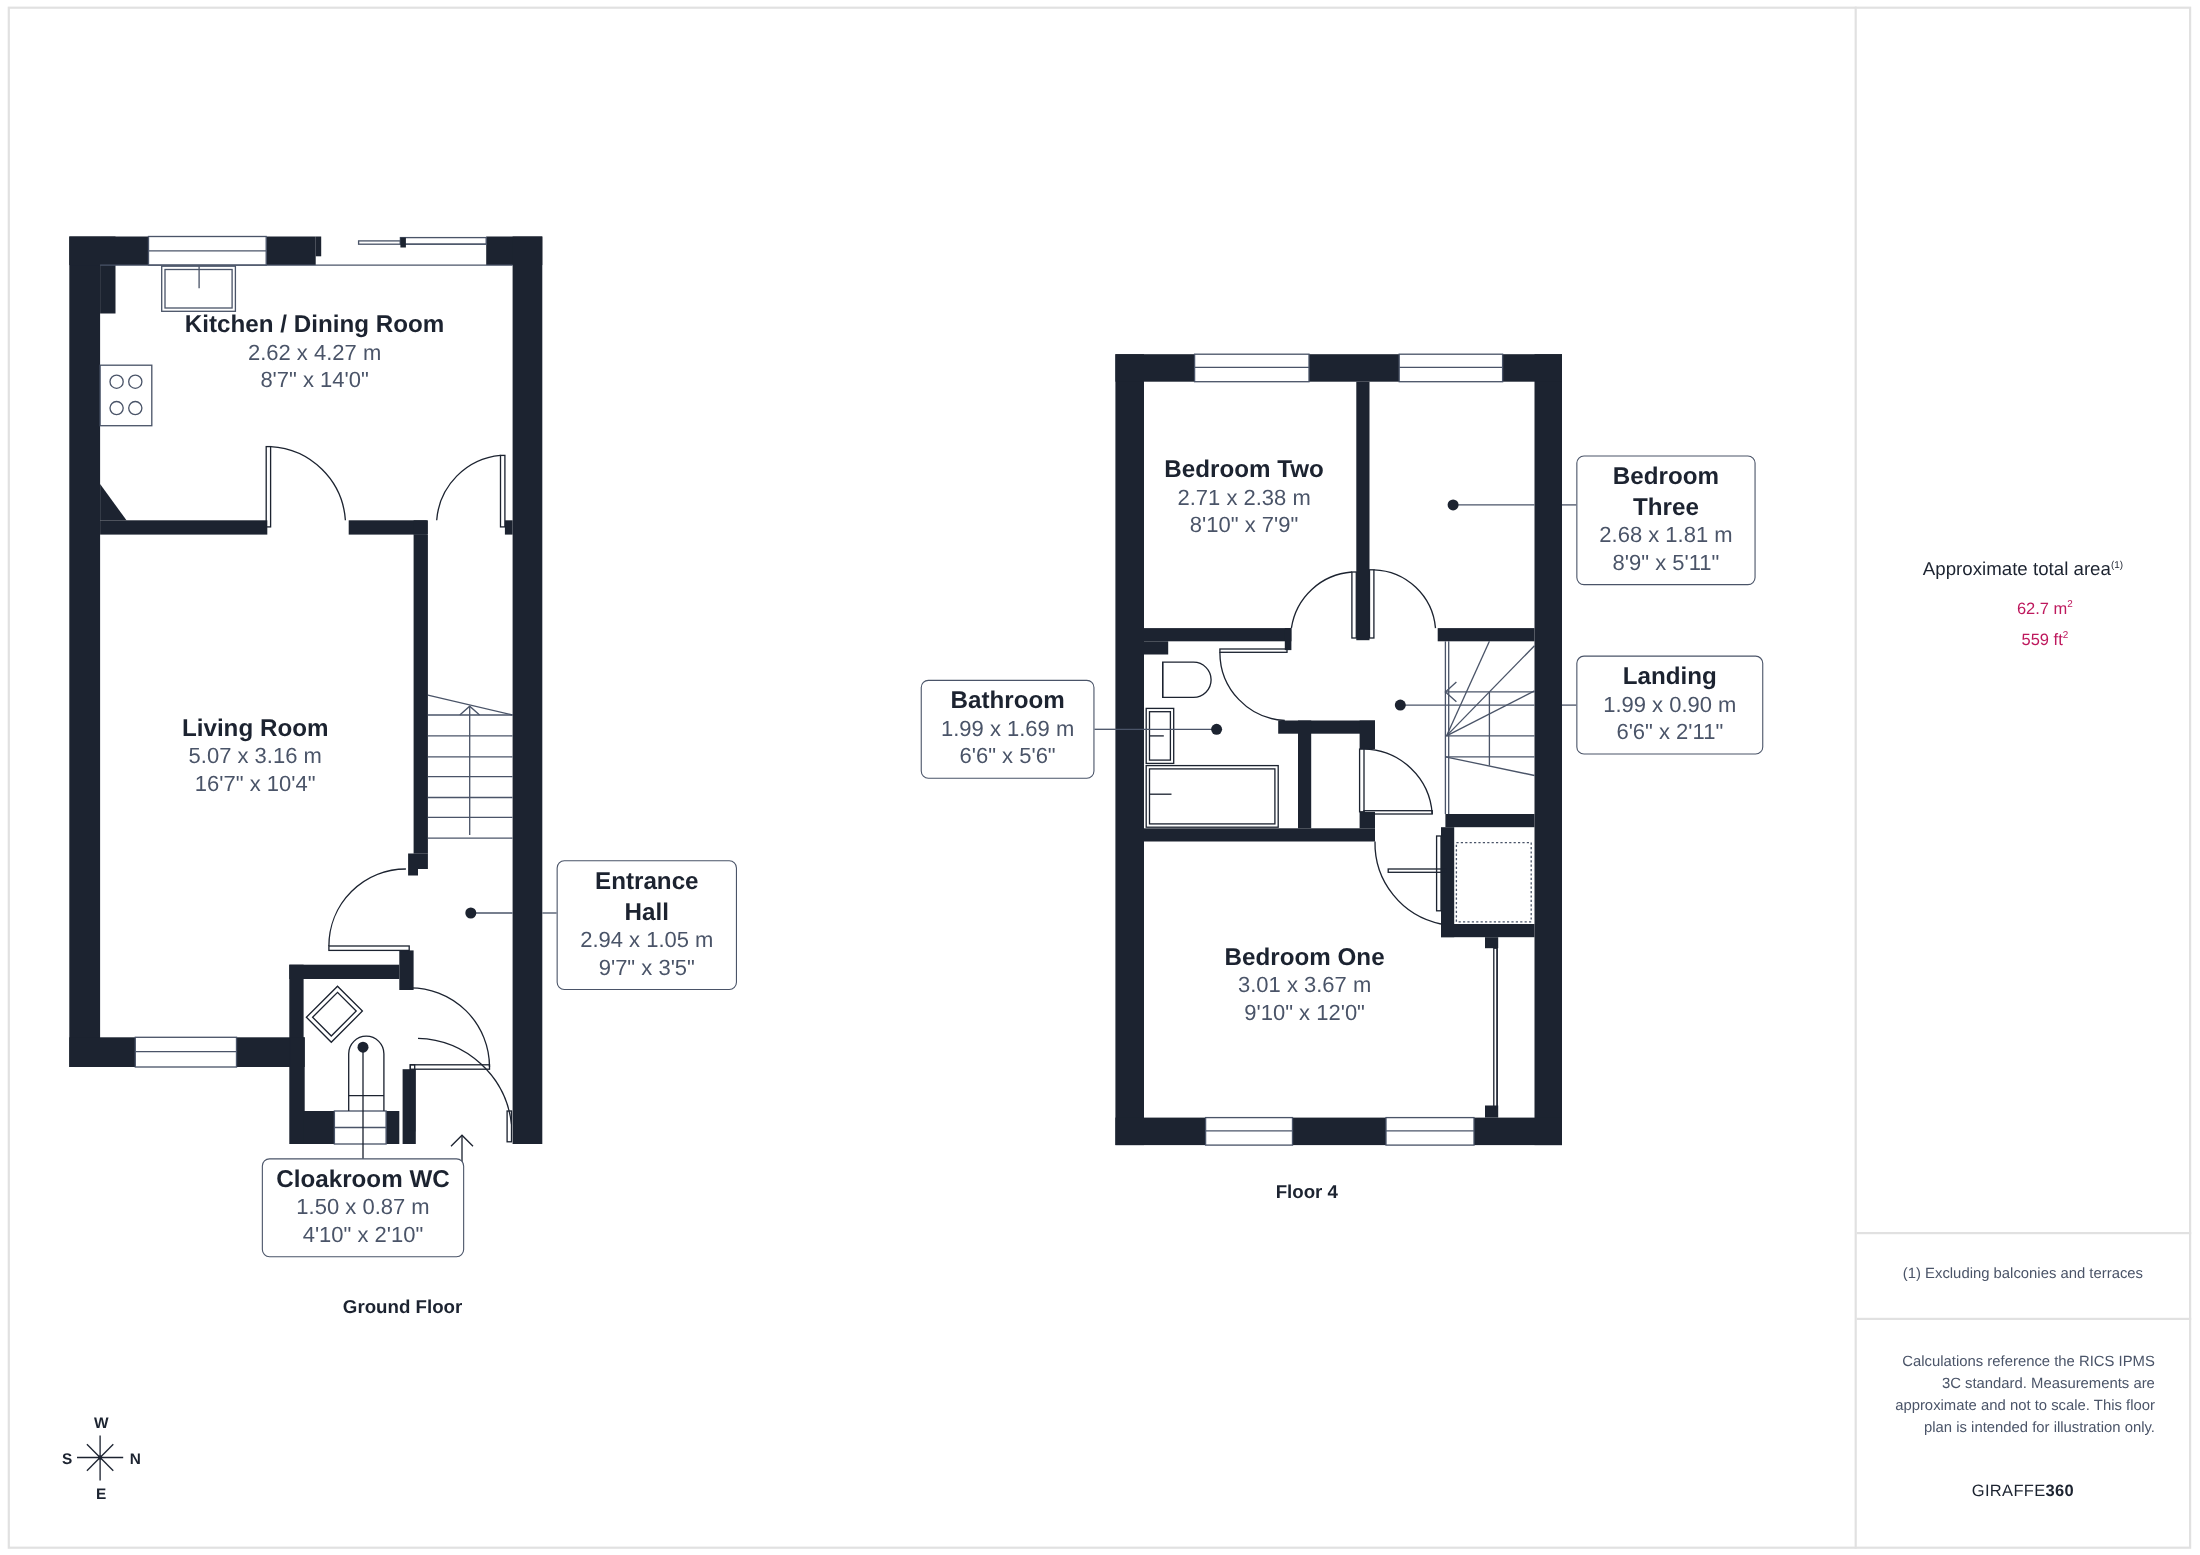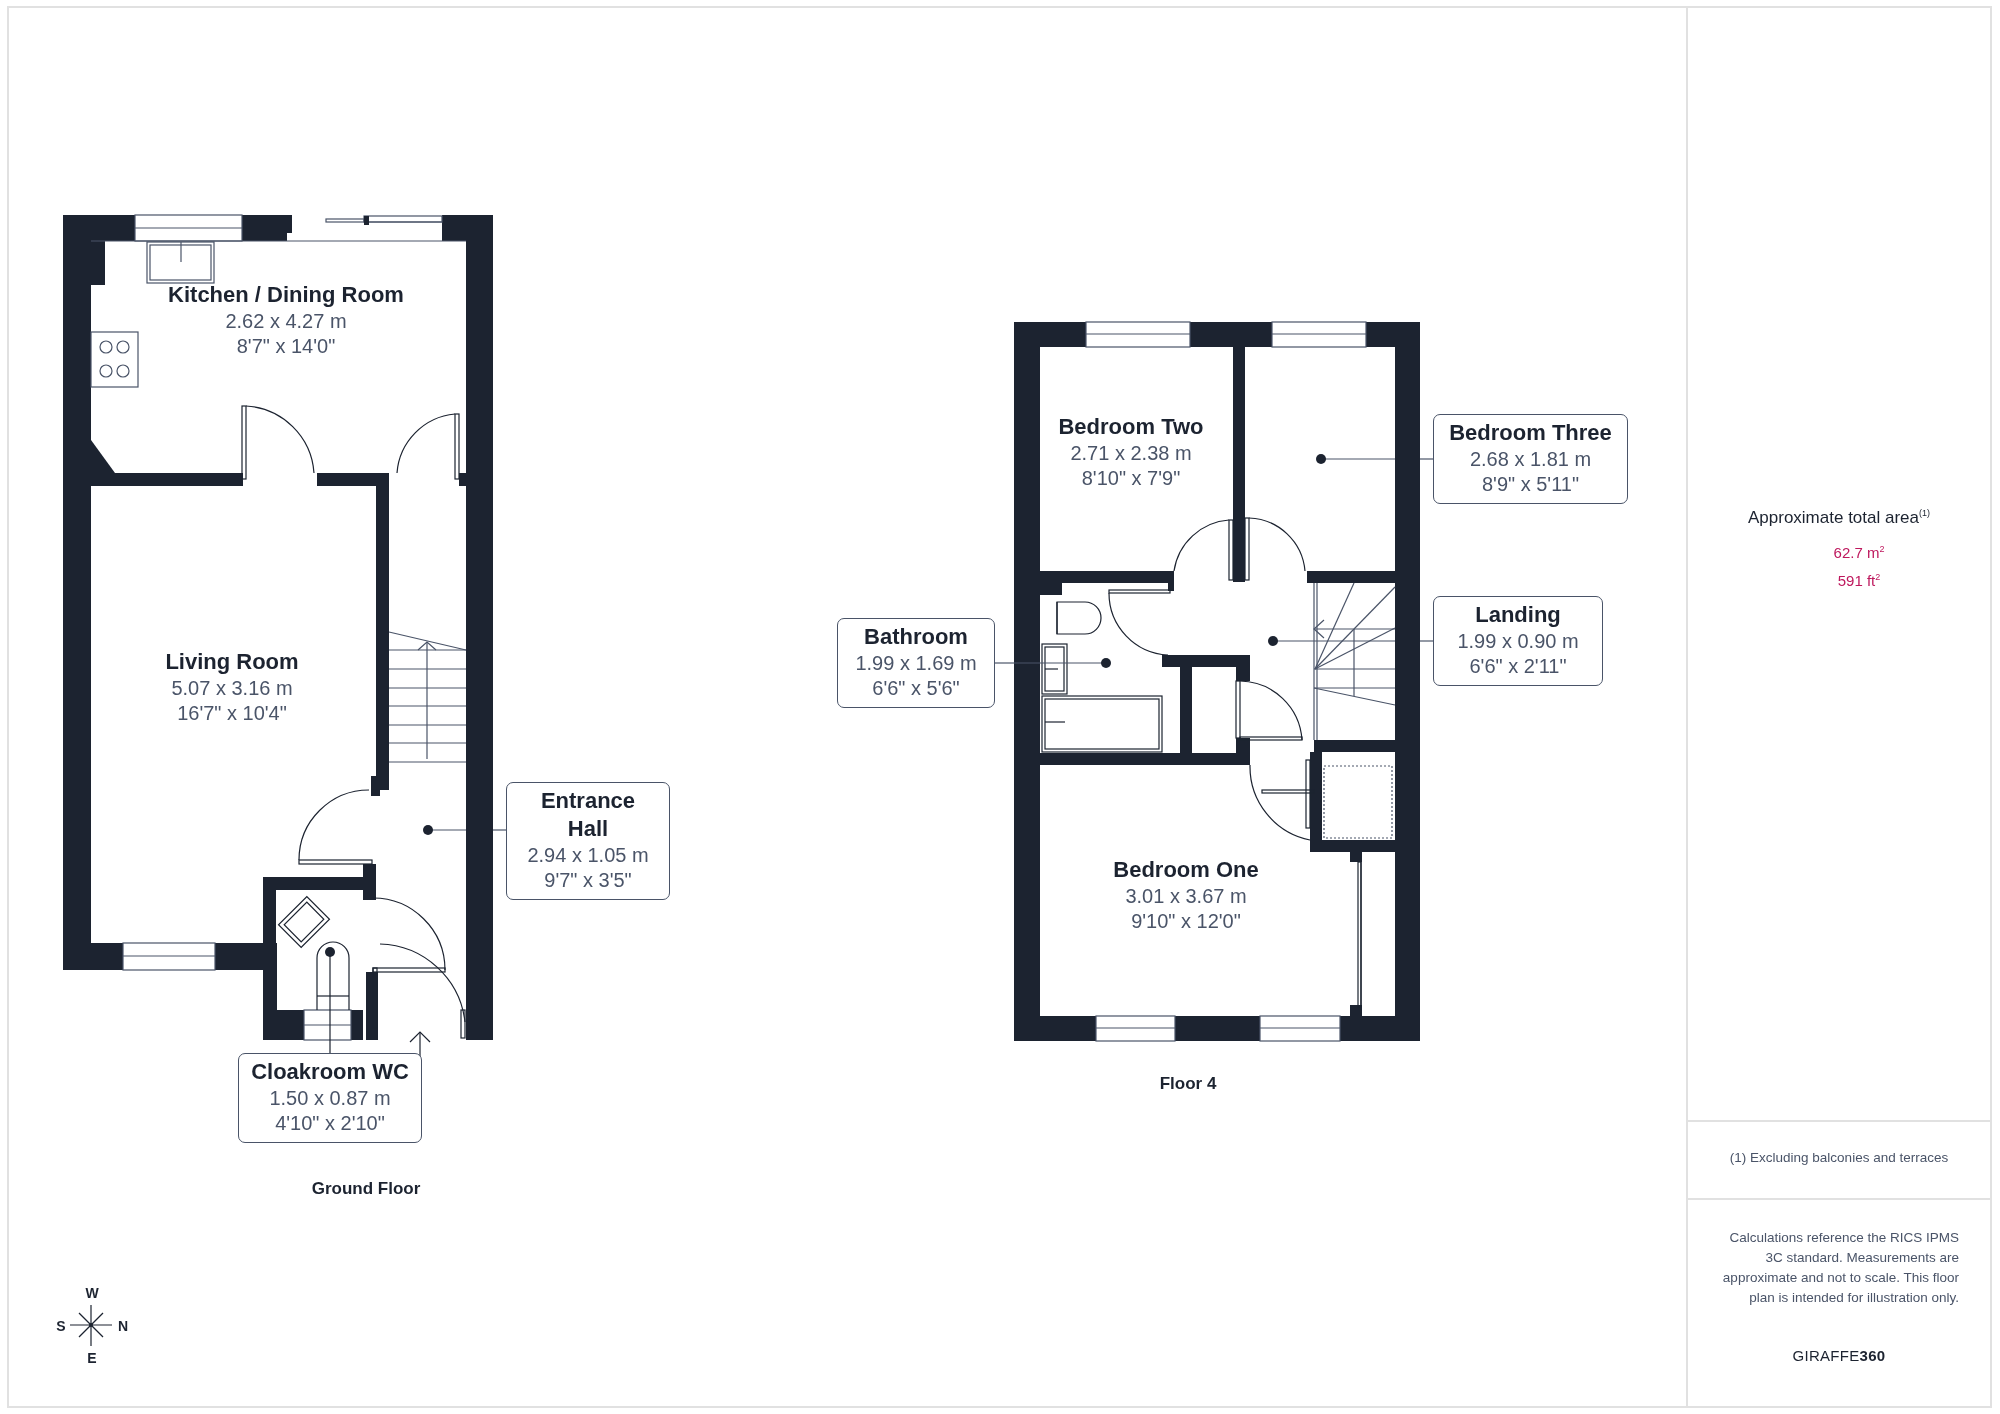--- a/index.html
+++ b/index.html
@@ -296,21 +296,21 @@
   <div class="room-dim">1.50 x 0.87 m</div>
   <div class="room-dim">4'10" x 2'10"</div>
 </div>
 <div class="floor-title" style="left:366px; top:1179px">Ground Floor</div>
 
 <div class="room-label" style="left:1131px; top:413px">
   <div class="room-name">Bedroom Two</div>
   <div class="room-dim">2.71 x 2.38 m</div>
   <div class="room-dim">8'10" x 7'9"</div>
 </div>
-<div class="callout" style="left:1433px; top:414px; width:195px">
+<div class="callout" style="left:1433px; top:414px; width:163px">
   <div class="room-name">Bedroom Three</div>
   <div class="room-dim">2.68 x 1.81 m</div>
   <div class="room-dim">8'9" x 5'11"</div>
 </div>
 <div class="callout" style="left:837px; top:618px; width:158px">
   <div class="room-name">Bathroom</div>
   <div class="room-dim">1.99 x 1.69 m</div>
   <div class="room-dim">6'6" x 5'6"</div>
 </div>
 <div class="callout" style="left:1433px; top:596px; width:170px">
@@ -320,16 +320,16 @@
 </div>
 <div class="room-label" style="left:1186px; top:856px">
   <div class="room-name">Bedroom One</div>
   <div class="room-dim">3.01 x 3.67 m</div>
   <div class="room-dim">9'10" x 12'0"</div>
 </div>
 <div class="floor-title" style="left:1188px; top:1074px">Floor 4</div>
 
 <div class="area-title"><span>Approximate total area</span><sup>(1)</sup></div>
 <div class="area-val" style="top:544px"><span>62.7 m</span><sup>2</sup></div>
-<div class="area-val" style="top:572px"><span>591 ft</span><sup>2</sup></div>
+<div class="area-val" style="top:572px"><span>559 ft</span><sup>2</sup></div>
 <div class="note" style="top:1150px; white-space:nowrap">(1) Excluding balconies and terraces</div>
 <div class="note" style="top:1228px; width:240px; line-height:20px">Calculations reference the RICS IPMS 3C standard. Measurements are approximate and not to scale. This floor plan is intended for illustration only.</div>
 <div class="brand"><span>GIRAFFE</span><b>360</b></div>
 
 </body></html>

